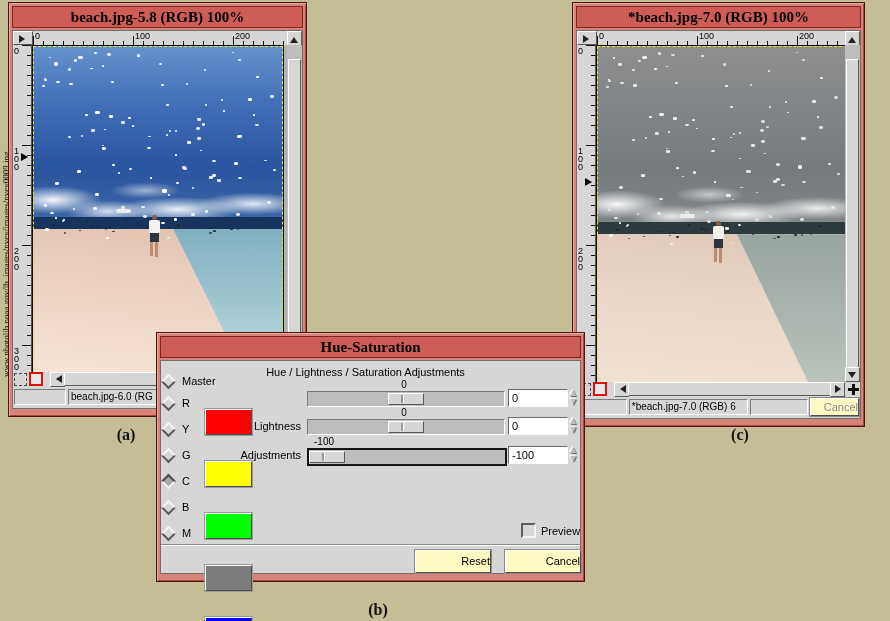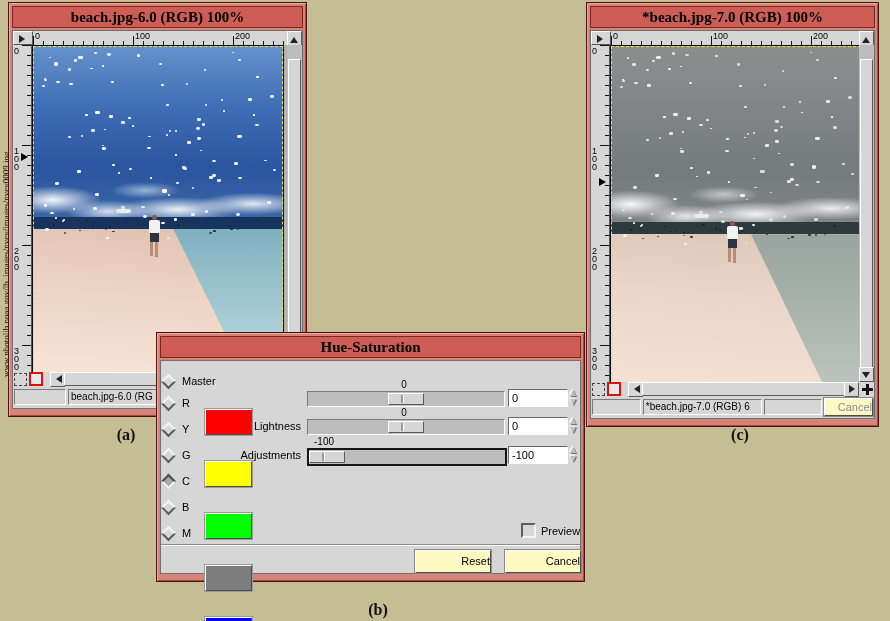--- a/index.html
+++ b/index.html
@@ -134,21 +134,21 @@
   .vtext{position:absolute;left:1px;top:377px;transform:rotate(-90deg);transform-origin:0 0;
          white-space:nowrap;font:9px "Liberation Serif",serif;color:#111;}
 </style>
 </head>
 <body>
 
 <div class="vtext">www.photolib.noaa.gov/lb_images/nvey/images/nvey0009.jpg</div>
 
 <div class="win" style="left:8px;top:2px;width:291px;height:407px;">
   <div class="titlebar">
-    <span>beach.jpg-6.0 (RGB) 100%</span>
+    <span>beach.jpg-5.8 (RGB) 100%</span>
   </div>
   <div class="client" style="height:377px;">
     <div class="row" style="height:14px;">
       <div class="cell-corner">
         <span class="tri tri-rt" style="left:5px;top:3px;"></span>
       </div>
       <div class="hruler">
         <div class="ticks-min"></div>
         <div class="ticks-maj"></div>
         <span class="hlab" style="left:2px;">0</span>
@@ -347,21 +347,21 @@
         <div class="thumbh" style="left:14px;right:1px;"></div>
       </div>
     </div>
     <div class="statusbar">
       <div class="sunken" style="width:50px;"></div>
       <div class="sunken statustext" style="width:110px;">beach.jpg-6.0 (RG</div>
     </div>
   </div>
 </div>
 
-<div class="win" style="left:586px;top:2px;width:285px;height:417px;">
+<div class="win" style="left:572px;top:2px;width:285px;height:417px;">
   <div class="titlebar">
     <span>*beach.jpg-7.0 (RGB) 100%</span>
   </div>
   <div class="client" style="height:387px;">
     <div class="row" style="height:14px;">
       <div class="cell-corner">
         <span class="tri tri-rt" style="left:5px;top:3px;"></span>
       </div>
       <div class="hruler">
         <div class="ticks-min"></div>
@@ -575,20 +575,21 @@
       <div class="btn" style="width:48px;height:16px;line-height:16px;color:#8a8a8a;">Cancel</div>
     </div>
   </div>
 </div>
 
 <div class="win" style="left:156px;top:332px;width:421px;height:242px;z-index:5;">
   <div class="titlebar">
     <span>Hue-Saturation</span>
   </div>
   <div class="dlgbody" style="height:212px;">
+    <div class="dlg-header">Hue / Lightness / Saturation Adjustments</div>
 
     <div class="chan" style="top:2px;">
       <span class="diamond"></span>
       <span class="chan-label">Master</span>
     </div>
     <div class="chan" style="top:24px;">
       <span class="diamond"></span>
       <span class="chan-label">R</span>
       <span class="swatch" style="top: 24px; background: rgb(255, 0, 0);"></span>
     </div>

